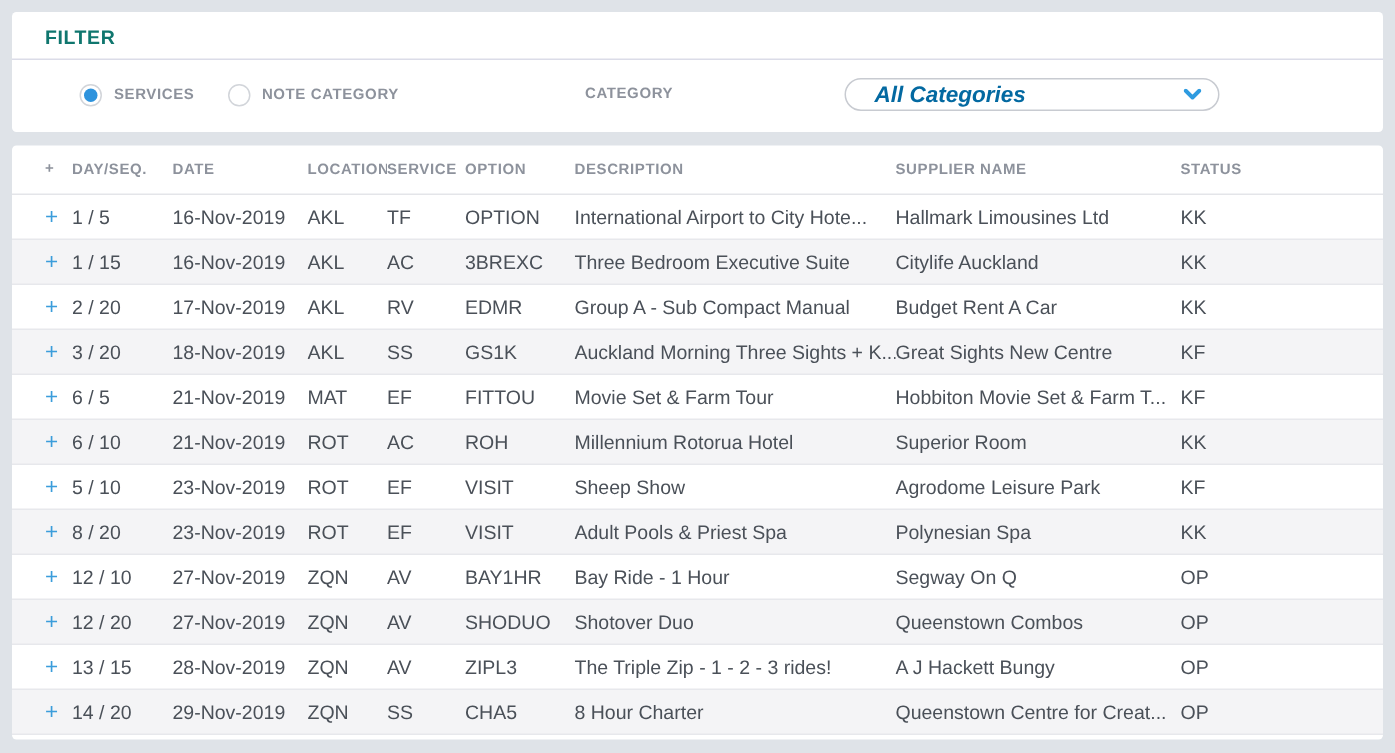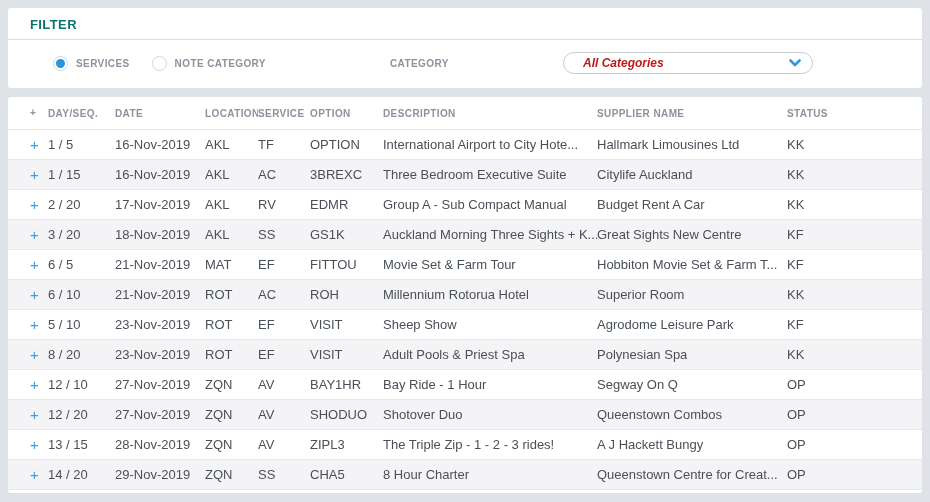--- a/index.html
+++ b/index.html
@@ -73,24 +73,24 @@
     border:1px solid #c8cbd1;
     border-radius:12px;
     background:#ffffff;
     display:flex;
     align-items:center;
     justify-content:space-between;
     padding:0 11px 0 19px;
     cursor:pointer;
   }
   .category-select .value {
-    font-size:12px;
+    font-size:15px;
     font-weight:700;
     font-style:italic;
-    color:#b91c1c;
+    color:#0369a1;
   }
   .chevron { width:12px; height:8px; display:block; }
 
   
   .table-card { margin-top:9px; padding-bottom:3px; }
   .trow, .thead {
     display:grid;
     grid-template-columns:40px 67px 90px 53px 52px 73px 214px 190px 1fr;
     align-items:center;
   }

